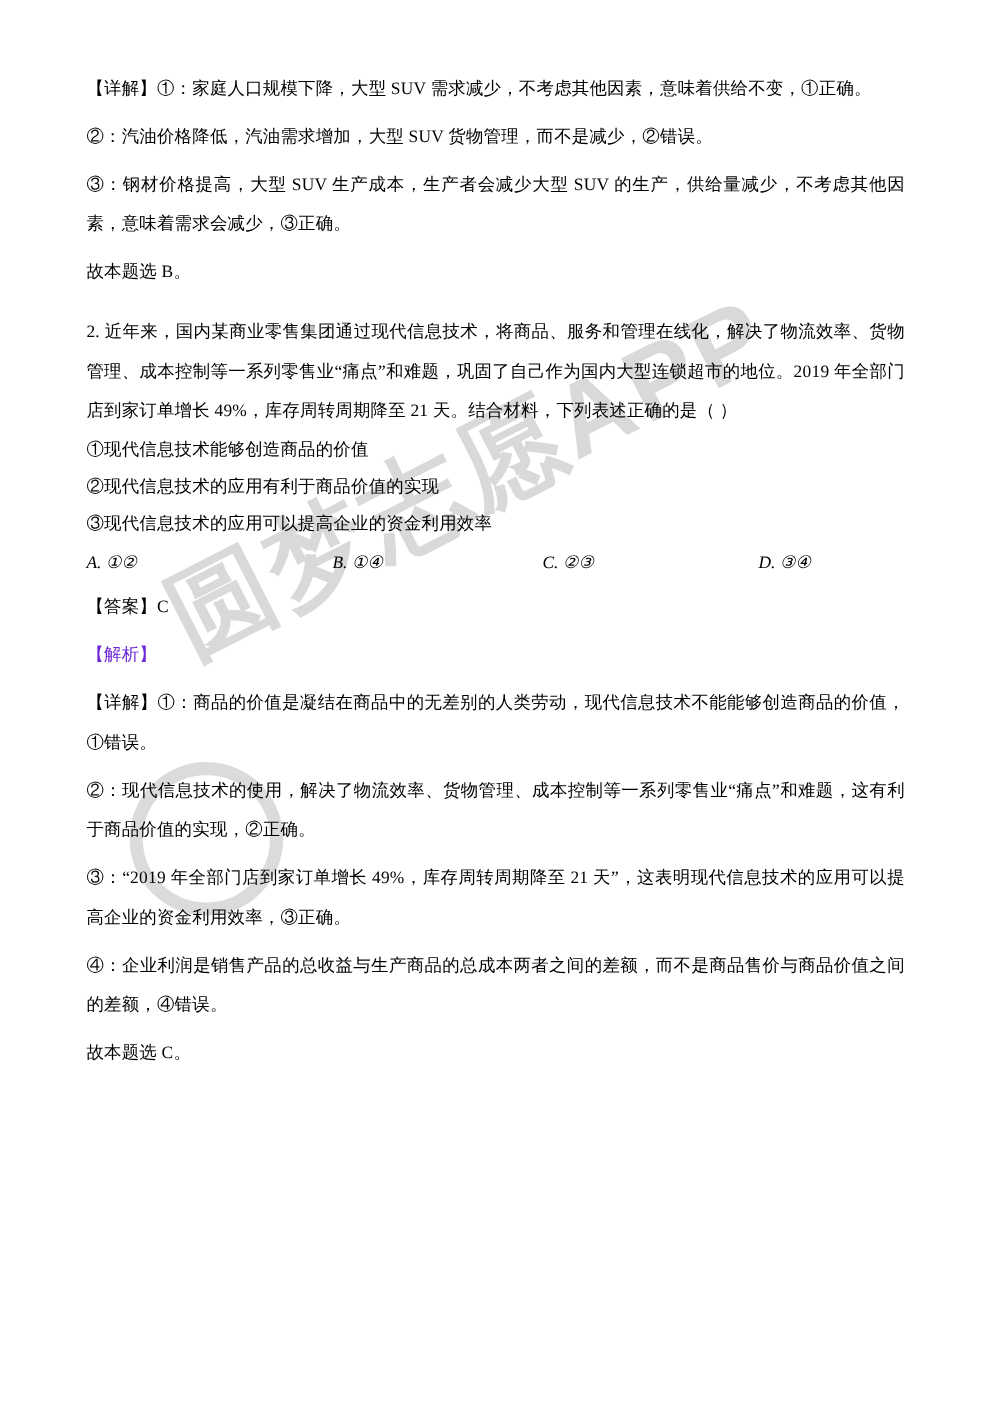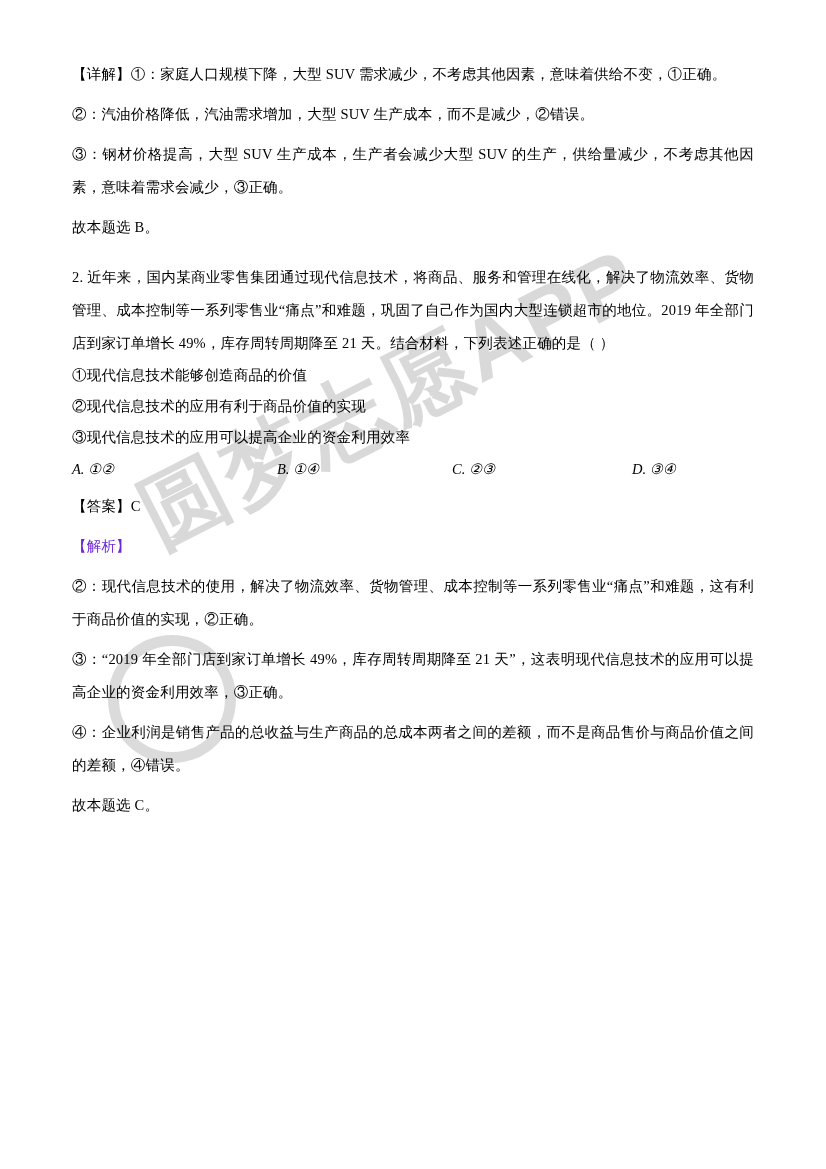--- a/index.html
+++ b/index.html
@@ -94,40 +94,41 @@
   .spacer-sm { height: 10px; }
 </style>
 </head>
 <body>
 
 <div class="page">
 
   <div class="content">
 
     <p class="para">【详解】①：家庭人口规模下降，大型 SUV 需求减少，不考虑其他因素，意味着供给不变，①正确。</p>
-    <p class="para">②：汽油价格降低，汽油需求增加，大型 SUV 生产成本，而不是减少，②错误。</p>
+    <p class="para">②：汽油价格降低，汽油需求增加，大型 SUV 货物管理，而不是减少，②错误。</p>
     <p class="para">③：钢材价格提高，大型 SUV 生产成本，生产者会减少大型 SUV 的生产，供给量减少，不考虑其他因素，意味着需求会减少，③正确。</p>
     <p class="para">故本题选 B。</p>
 
     <div class="spacer-sm"></div>
 
     <p class="q-body">2. 近年来，国内某商业零售集团通过现代信息技术，将商品、服务和管理在线化，解决了物流效率、货物管理、成本控制等一系列零售业“痛点”和难题，巩固了自己作为国内大型连锁超市的地位。2019 年全部门店到家订单增长 49%，库存周转周期降至 21 天。结合材料，下列表述正确的是（    ）</p>
 
     <p class="item-line">①现代信息技术能够创造商品的价值</p>
     <p class="item-line">②现代信息技术的应用有利于商品价值的实现</p>
     <p class="item-line">③现代信息技术的应用可以提高企业的资金利用效率</p>
 
     <div class="opts">
       <span class="opt opt-a">A. ①②</span><span class="opt opt-b">B. ①④</span><span class="opt opt-c">C. ②③</span><span class="opt opt-d">D. ③④</span>
     </div>
 
     <p class="para"><span class="ans-label">【答案】</span><span>C</span></p>
 
     <p class="para blue">【解析】</p>
 
+    <p class="para">【详解】①：商品的价值是凝结在商品中的无差别的人类劳动，现代信息技术不能能够创造商品的价值，①错误。</p>
     <p class="para">②：现代信息技术的使用，解决了物流效率、货物管理、成本控制等一系列零售业“痛点”和难题，这有利于商品价值的实现，②正确。</p>
     <p class="para">③：“2019 年全部门店到家订单增长 49%，库存周转周期降至 21 天”，这表明现代信息技术的应用可以提高企业的资金利用效率，③正确。</p>
     <p class="para">④：企业利润是销售产品的总收益与生产商品的总成本两者之间的差额，而不是商品售价与商品价值之间的差额，④错误。</p>
     <p class="para">故本题选 C。</p>
 
   </div>
 
   <div class="watermark">
     <div class="wm-text">圆梦志愿APP</div>
     <div class="wm-circle"></div>

